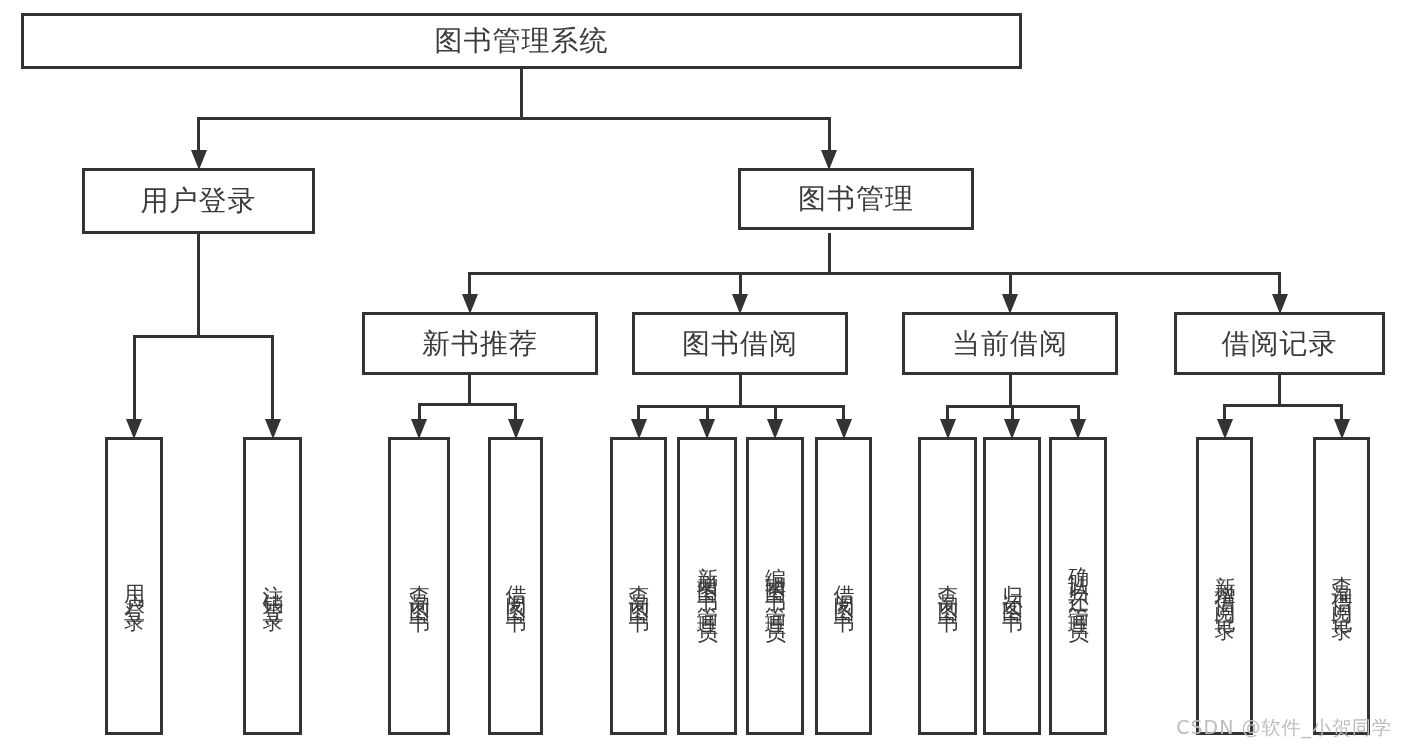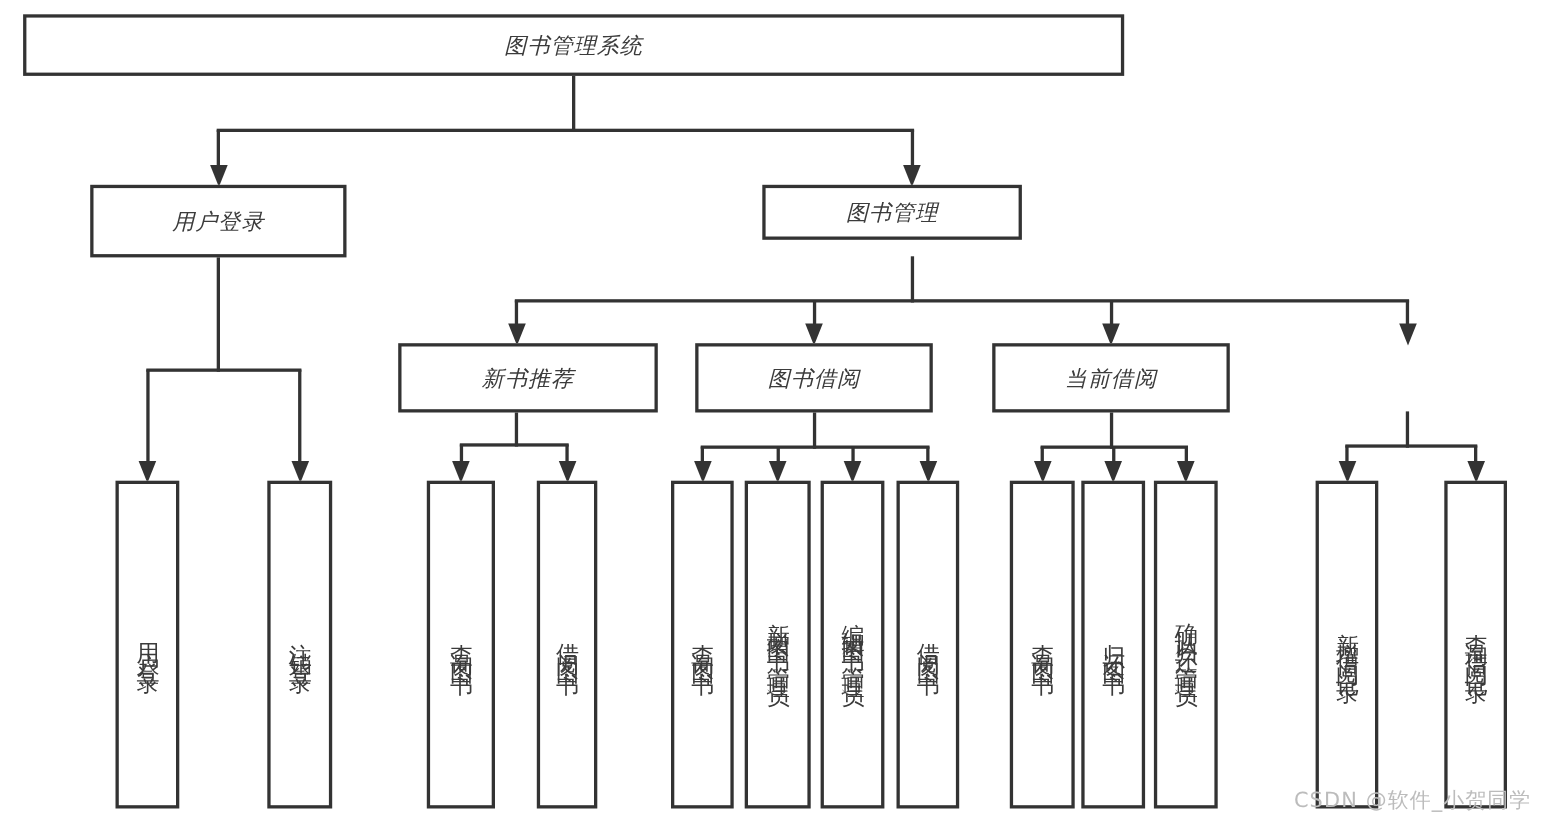--- a/index.html
+++ b/index.html
@@ -18,25 +18,24 @@
     position: absolute;
     background: #ffffff;
     border: 3px solid var(--line-color, #333333);
     display: flex;
     align-items: center;
     justify-content: center;
     color: var(--text-color, #3b3b3b);
     z-index: 2;
   }
   .node-h .node-label {
-    font-size: 20px;
+    font-size: 28px;
     letter-spacing: 1px;
     white-space: nowrap;
     line-height: 1;
-    font-style: italic;
   }
   .node-v .node-label {
     writing-mode: vertical-rl;
     text-orientation: mixed;
     font-size: 21px;
     letter-spacing: 9px;
     line-height: 1;
     white-space: nowrap;
   }
 
@@ -71,31 +70,34 @@
 <body>
 
 <div id="stage" style="background: rgb(255, 255, 255);">
   <div class="watermark">CSDN @软件_小贺同学</div>
 <div class="node node-h" style="left: 21px; top: 13px; width: 1001px; height: 56px;">
       <span class="node-label">图书管理系统</span>
     </div>
     <div class="node node-h" style="left: 82px; top: 168px; width: 233px; height: 66px;">
       <span class="node-label">用户登录</span>
     </div>
-    <div class="node node-h" style="left: 693px; top: 168px; width: 236px; height: 50px; align-items: center;">
+    <div class="node node-h" style="left: 738px; top: 168px; width: 236px; height: 62px; align-items: center;">
       <span class="node-label">图书管理</span>
     </div>
     <div class="node node-h" style="left: 362px; top: 312px; width: 236px; height: 63px;">
       <span class="node-label">新书推荐</span>
     </div>
     <div class="node node-h" style="left: 902px; top: 312px; width: 216px; height: 63px;">
       <span class="node-label">当前借阅</span>
     </div>
     <div class="node node-h" style="left: 632px; top: 312px; width: 216px; height: 63px;">
       <span class="node-label">图书借阅</span>
+    </div>
+    <div class="node node-h" style="left: 1174px; top: 312px; width: 211px; height: 63px;">
+      <span class="node-label">借阅记录</span>
     </div>
     <div class="node node-v" style="left: 105px; top: 437px; width: 58px; height: 298px;">
       <span class="node-label">用户登录</span>
     </div>
     <div class="node node-v" style="left: 243px; top: 437px; width: 59px; height: 298px;">
       <span class="node-label">注销登录</span>
     </div>
     <div class="node node-v" style="left: 388px; top: 437px; width: 62px; height: 298px;">
       <span class="node-label">查询图书</span>
     </div>

